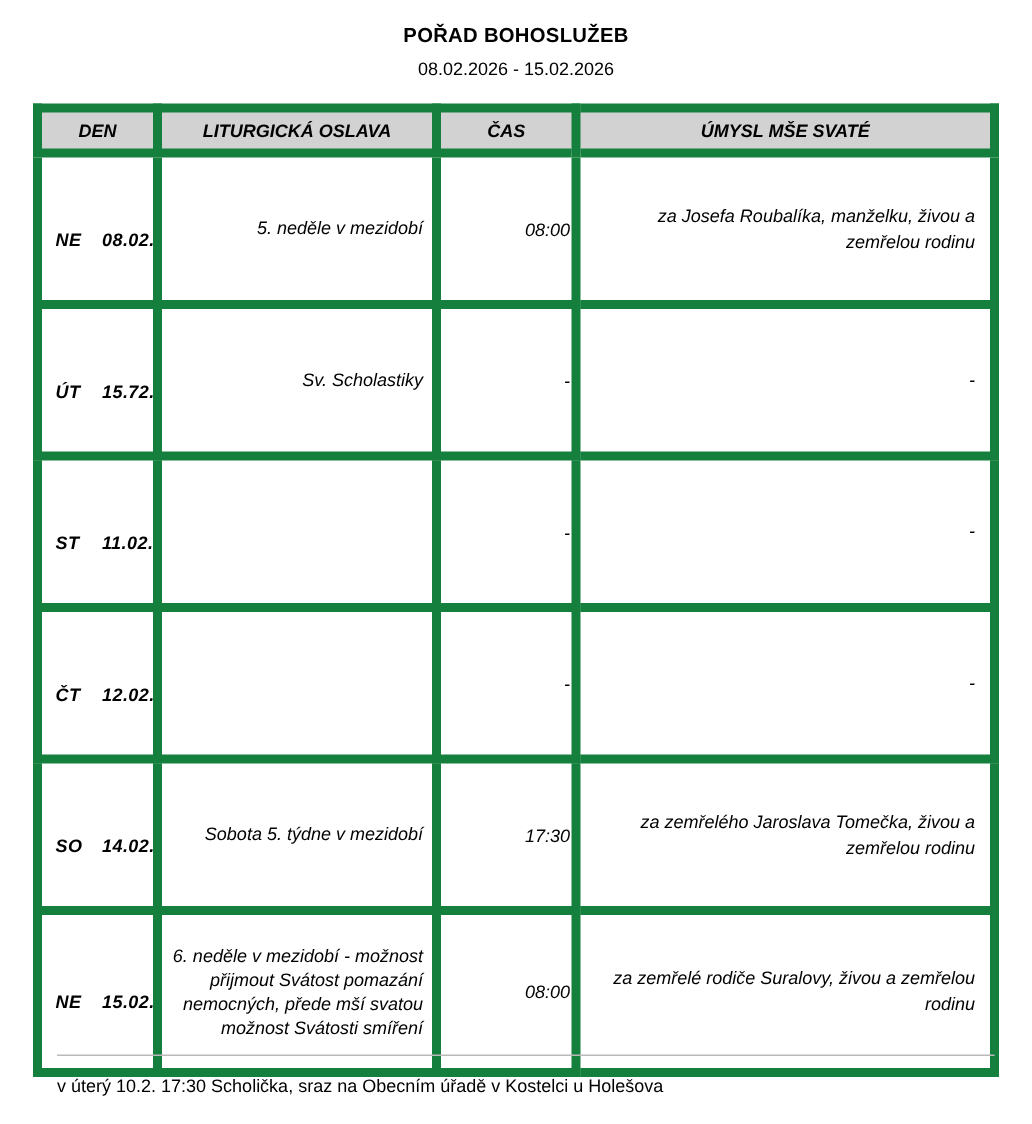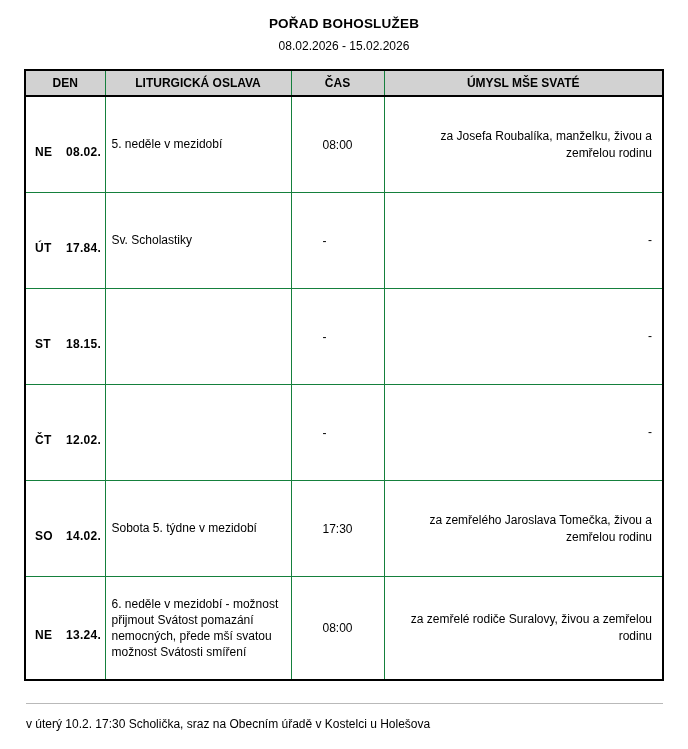--- a/index.html
+++ b/index.html
@@ -44,23 +44,24 @@
   }
   table.schedule {
     border-collapse: collapse;
     margin: 13px auto 0 auto;
     width: 638px;
     table-layout: fixed;
     border: 2px solid #000;
   }
   table.schedule th,
   table.schedule td {
-    border: 1px solid #15803d;
+    border: 6px solid #15803d;
     vertical-align: middle;
     font-size: 12px;
+    font-style: italic;
   }
   table.schedule thead th {
     background: #d2d2d2;
     font-weight: bold;
     font-size: 12px;
     height: 22px;
     text-align: center;
     border-bottom: 2px solid #000;
   }
   col.c-day    { width: 80px; }
@@ -79,40 +80,40 @@
   td.day .dayname {
     display: inline-block;
     min-width: 22px;
     margin-top: 14px;
   }
   td.day .daydate {
     display: inline-block;
     padding-left: 9px;
   }
   td.litur {
-    text-align: left;
+    text-align: right;
     padding: 16px 6px;
     line-height: 17px;
   }
   td.time {
-    text-align: left;
+    text-align: right;
     padding-left: 31px;
   }
   td.intent {
     text-align: right;
     padding: 4px 10px;
     line-height: 17px;
   }
   tr.r-tall td { height: 63px; }
   tr.r-last td { height: 70px; }
   tr.r-last td.litur { line-height: 16px; font-size: 12px; }
 
   .footer-note {
     position: absolute;
-    left: 26px;
+    left: 38px;
     right: 25px;
     bottom: 16px;
     border-top: 1px solid #b9b9b9;
     padding-top: 12px;
     font-size: 12px;
     line-height: 17px;
   }
 </style>
 </head>
 <body>
@@ -143,29 +144,29 @@
       <tr class="r-tall">
         <td class="day">
           <span class="dayname">NE</span><span class="daydate">08.02.</span>
         </td>
         <td class="litur">5. neděle v mezidobí</td>
         <td class="time">08:00</td>
         <td class="intent">za Josefa Roubalíka, manželku, živou a zemřelou rodinu</td>
       </tr>
       <tr class="r-tall">
         <td class="day">
-          <span class="dayname">ÚT</span><span class="daydate">17.84.</span>
+          <span class="dayname">ÚT</span><span class="daydate">15.72.</span>
         </td>
         <td class="litur">Sv. Scholastiky</td>
         <td class="time">-</td>
         <td class="intent">-</td>
       </tr>
       <tr class="r-tall">
         <td class="day">
-          <span class="dayname">ST</span><span class="daydate">18.15.</span>
+          <span class="dayname">ST</span><span class="daydate">11.02.</span>
         </td>
         <td class="litur"></td>
         <td class="time">-</td>
         <td class="intent">-</td>
       </tr>
       <tr class="r-tall">
         <td class="day">
           <span class="dayname">ČT</span><span class="daydate">12.02.</span>
         </td>
         <td class="litur"></td>
@@ -175,21 +176,21 @@
       <tr class="r-tall">
         <td class="day">
           <span class="dayname">SO</span><span class="daydate">14.02.</span>
         </td>
         <td class="litur">Sobota 5. týdne v mezidobí</td>
         <td class="time">17:30</td>
         <td class="intent">za zemřelého Jaroslava Tomečka, živou a zemřelou rodinu</td>
       </tr>
       <tr class="r-last">
         <td class="day">
-          <span class="dayname">NE</span><span class="daydate">13.24.</span>
+          <span class="dayname">NE</span><span class="daydate">15.02.</span>
         </td>
         <td class="litur">6. neděle v mezidobí - možnost přijmout Svátost pomazání nemocných, přede mší svatou možnost Svátosti smíření</td>
         <td class="time">08:00</td>
         <td class="intent">za zemřelé rodiče Suralovy, živou a zemřelou rodinu</td>
       </tr>
     </tbody>
   </table>
 
   <div class="footer-note">v úterý 10.2. 17:30 Scholička, sraz na Obecním úřadě v Kostelci u Holešova</div>
 

